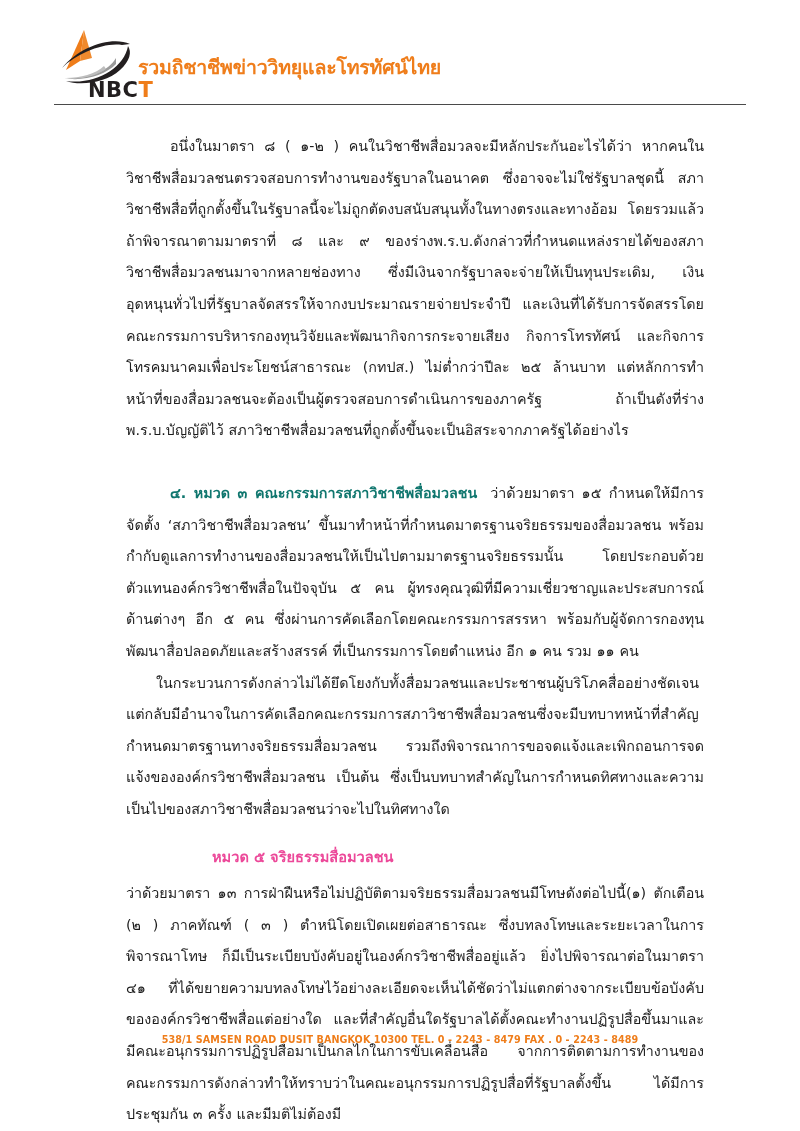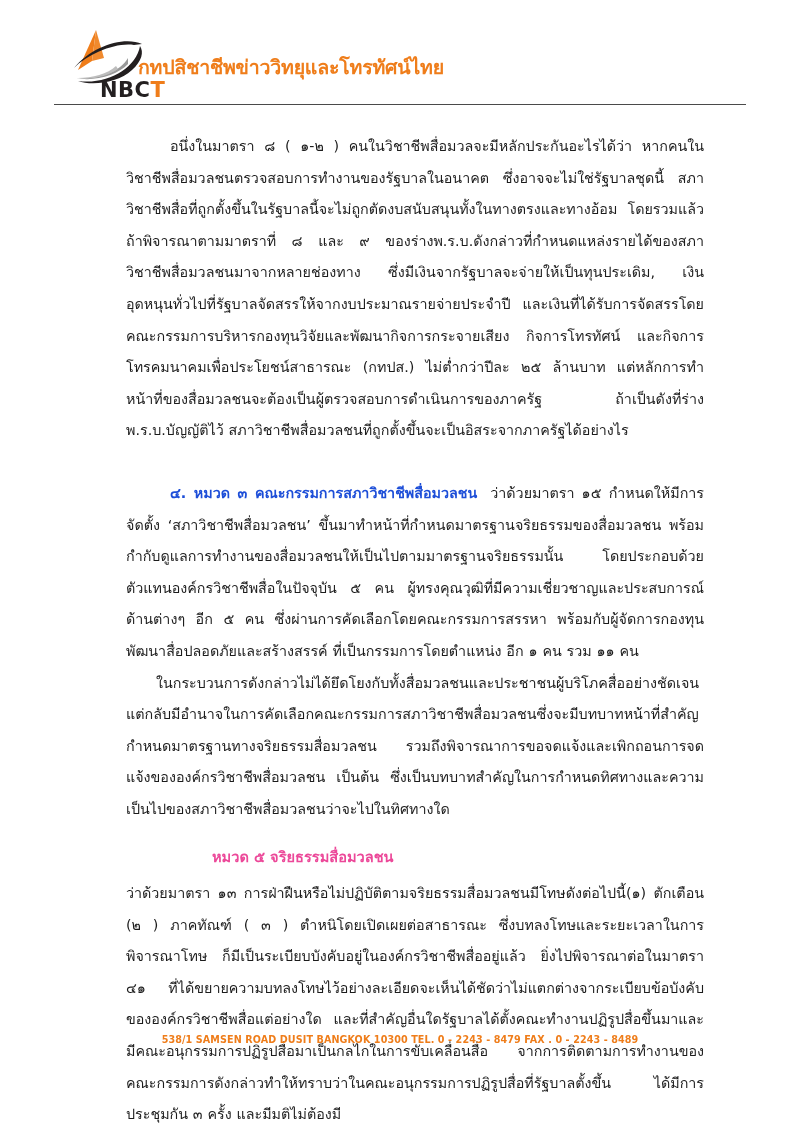--- a/index.html
+++ b/index.html
@@ -24,21 +24,21 @@
   
   .letterhead {
     position: absolute;
     left: 0;
     top: 0;
     width: 800px;
     height: 112px;
   }
   .logo-block {
     position: absolute;
-    left: 52px;
+    left: 40px;
     top: 28px;
     width: 108px;
     height: 72px;
   }
   .dish-svg {
     position: absolute;
     left: 0;
     top: 0;
   }
   .wordmark {
@@ -105,21 +105,21 @@
     word-spacing: 0.3px;
   }
   .para.indent { text-indent: 44px; }
   .para.indent-sm { text-indent: 30px; }
   .gap-lg { height: 31px; }
   .gap-md { height: 16px; }
   .gap-sm { height: 5px; }
 
   .heading-inline {
     font-weight: 700;
-    color: #1d4ed8;
+    color: #0f766e;
   }
   .heading-block {
     font-family: "DejaVu Sans", "Liberation Sans", sans-serif;
     font-size: 14.6px;
     font-weight: 700;
     color: #ec4899;
     line-height: 31.6px;
     margin: 0;
     padding-left: 86px;
   }
@@ -169,21 +169,21 @@
         <path d="M88 18 C 84 40, 56 57, 26 53 C 40 58, 66 55, 80 42 C 90 33, 92 24, 88 18 Z" fill="#231f20"></path>
         <path d="M90 16 C 72 8, 40 18, 22 40 C 36 26, 64 14, 82 17 Z" fill="#231f20"></path>
 
         <path d="M76 30 C 68 44, 46 52, 24 50 C 42 54, 66 47, 76 36 Z" fill="#9a9a9a"></path>
         <path d="M64 38 C 56 46, 40 50, 26 50 C 42 52, 58 47, 66 41 Z" fill="#bdbdbd"></path>
       </svg>
       <div class="wordmark"><span>NBC</span><span class="t-orange">T</span></div>
     </div>
 
     <div class="org-names">
-      <div class="org-name-th">กทปสิชาชีพข่าววิทยุและโทรทัศน์ไทย</div>
+      <div class="org-name-th">รวมถิชาชีพข่าววิทยุและโทรทัศน์ไทย</div>
     </div>
 
     <div class="header-rule"></div>
   </div>
 
   <div class="content">
 
     <p class="para indent">อนึ่งในมาตรา ๘ ( ๑-๒ ) คนในวิชาชีพสื่อมวลจะมีหลักประกันอะไรได้ว่า หากคนในวิชาชีพสื่อมวลชนตรวจสอบการทำงานของรัฐบาลในอนาคต ซึ่งอาจจะไม่ใช่รัฐบาลชุดนี้ สภาวิชาชีพสื่อที่ถูกตั้งขึ้นในรัฐบาลนี้จะไม่ถูกตัดงบสนับสนุนทั้งในทางตรงและทางอ้อม โดยรวมแล้ว ถ้าพิจารณาตามมาตราที่ ๘ และ ๙ ของร่างพ.ร.บ.ดังกล่าวที่กำหนดแหล่งรายได้ของสภาวิชาชีพสื่อมวลชนมาจากหลายช่องทาง ซึ่งมีเงินจากรัฐบาลจะจ่ายให้เป็นทุนประเดิม, เงินอุดหนุนทั่วไปที่รัฐบาลจัดสรรให้จากงบประมาณรายจ่ายประจำปี และเงินที่ได้รับการจัดสรรโดยคณะกรรมการบริหารกองทุนวิจัยและพัฒนากิจการกระจายเสียง กิจการโทรทัศน์ และกิจการโทรคมนาคมเพื่อประโยชน์สาธารณะ (กทปส.) ไม่ต่ำกว่าปีละ ๒๕ ล้านบาท แต่หลักการทำหน้าที่ของสื่อมวลชนจะต้องเป็นผู้ตรวจสอบการดำเนินการของภาครัฐ ถ้าเป็นดังที่ร่าง พ.ร.บ.บัญญัติไว้ สภาวิชาชีพสื่อมวลชนที่ถูกตั้งขึ้นจะเป็นอิสระจากภาครัฐได้อย่างไร</p>
 
     <div class="gap-lg"></div>

